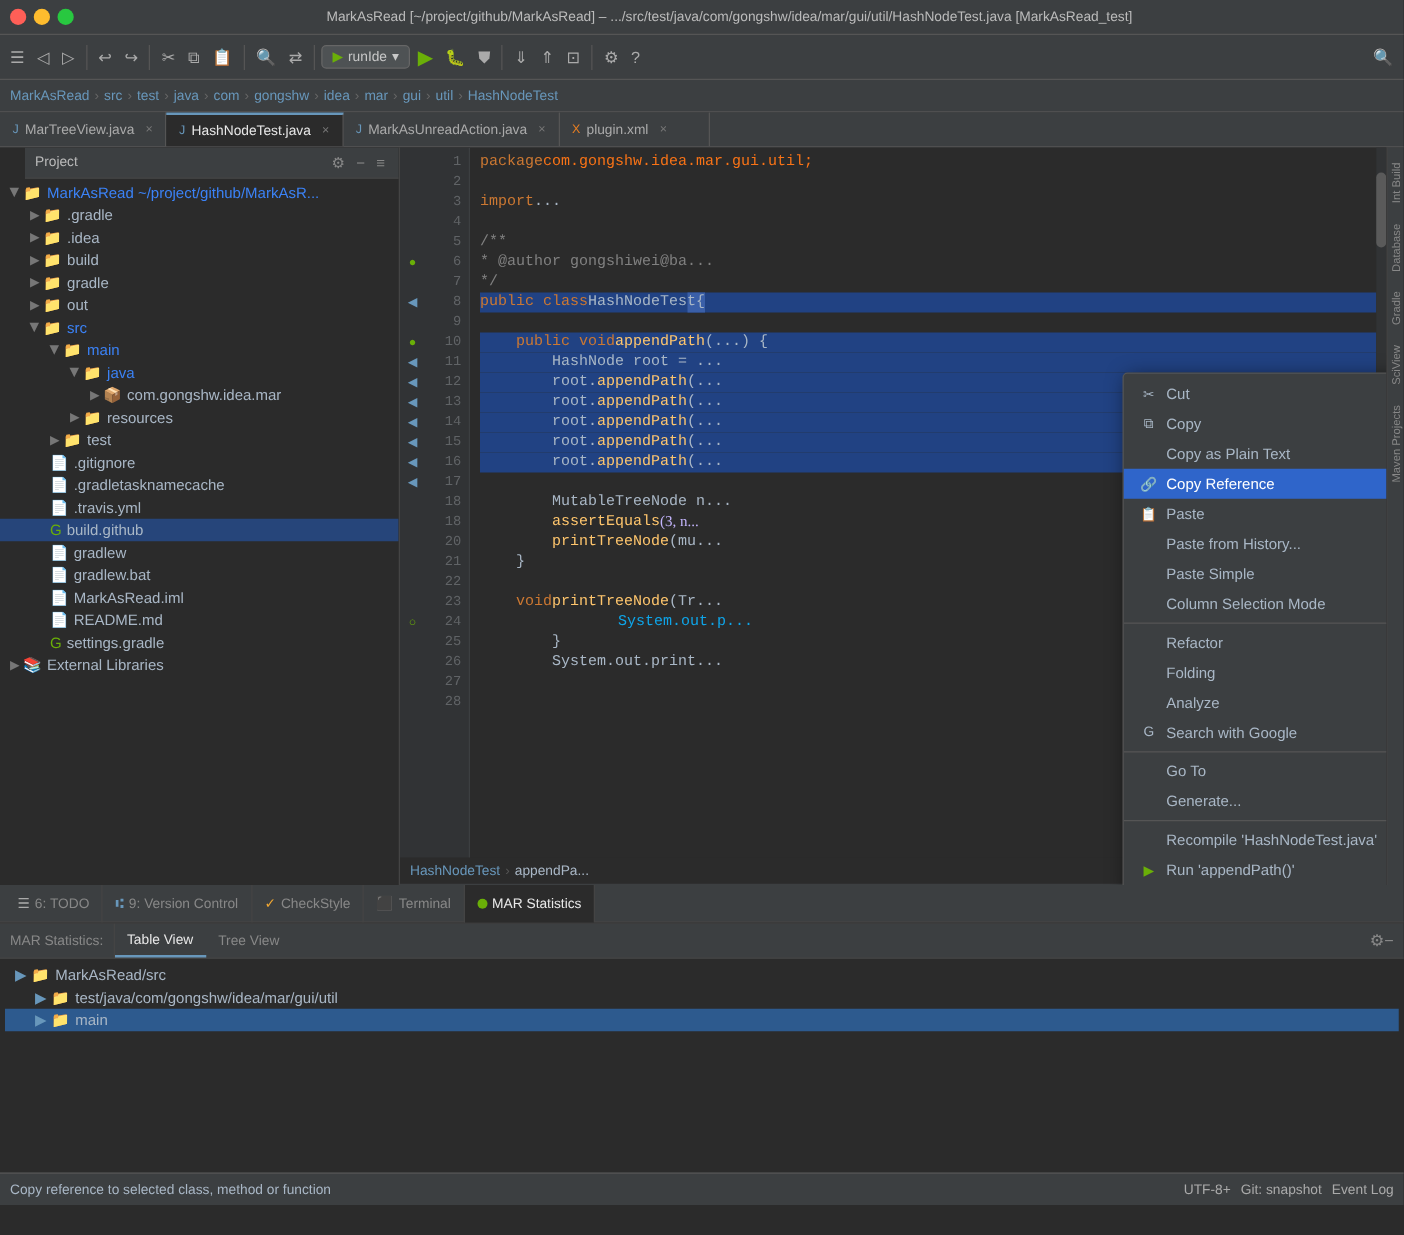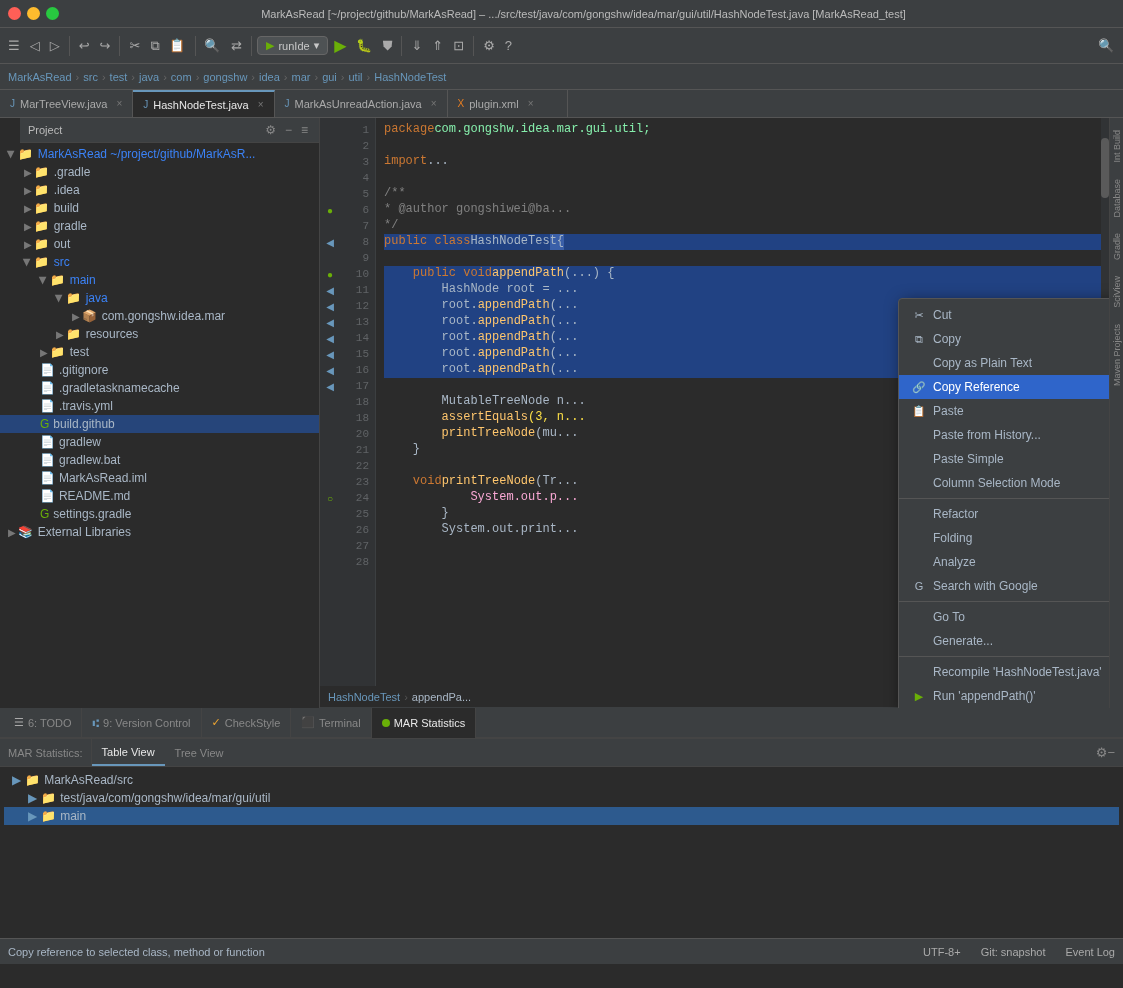--- a/index.html
+++ b/index.html
@@ -331,21 +331,21 @@
       align-items: center;
       gap: 4px;
       cursor: pointer;
     }
     .status-msg {
       flex: 1;
       color: #a9b7c6;
     }
     .status-right {
       display: flex;
-      gap: 20px;
+      gap: 8px;
     }
 
     
     .bottom-tool-tabs {
       background: #3c3f41;
       height: 30px;
       display: flex;
       align-items: center;
       border-bottom: 1px solid #444;
       padding: 0 4px;
@@ -702,21 +702,21 @@
       <div class="line-num">24</div>
       <div class="line-num">25</div>
       <div class="line-num">26</div>
       <div class="line-num">27</div>
       <div class="line-num">28</div>
     </div>
 
     <div class="code-content">
       <div class="code-line">
           <span class="kw">package</span> 
-          <span style="color:#86efac;">com.gongshw.idea.mar.gui.util;</span>
+          <span style="color:#f97316;">com.gongshw.idea.mar.gui.util;</span>
         </div>
       <div class="code-line">&nbsp;</div>
       <div class="code-line">
           <span class="kw">import</span> 
           <span style="color:#a9b7c6;">...</span>
         </div>
       <div class="code-line">&nbsp;</div>
       <div class="code-line">
           <span class="comment">/**</span>
         </div>
@@ -773,41 +773,41 @@
           <span style="color:#a9b7c6;">(...</span>
         </div>
       <div class="code-line">&nbsp;</div>
       <div class="code-line">
           <span style="color:#4d4d4d;">&nbsp;&nbsp;&nbsp;&nbsp;&nbsp;&nbsp;&nbsp;&nbsp;</span>
           <span style="color:#a9b7c6;">MutableTreeNode n...</span>
         </div>
       <div class="code-line">
           <span style="color:#4d4d4d;">&nbsp;&nbsp;&nbsp;&nbsp;&nbsp;&nbsp;&nbsp;&nbsp;</span>
           <span class="method-call">assertEquals</span>
-          <span style="color:#fde047;">(3, n...</span>
+          <span style="color:#c4b5fd;font-family:Liberation Serif, serif;">(3, n...</span>
         </div>
       <div class="code-line">
           <span style="color:#4d4d4d;">&nbsp;&nbsp;&nbsp;&nbsp;&nbsp;&nbsp;&nbsp;&nbsp;</span>
           <span class="method-call">printTreeNode</span>
           <span style="color:#a9b7c6;">(mu...</span>
         </div>
       <div class="code-line">
           <span style="color:#4d4d4d;">&nbsp;&nbsp;&nbsp;&nbsp;</span>
           <span style="color:#a9b7c6;">}</span>
         </div>
       <div class="code-line">&nbsp;</div>
       <div class="code-line">
           <span style="color:#4d4d4d;">&nbsp;&nbsp;&nbsp;&nbsp;</span>
           <span class="kw">void</span> 
           <span class="method-call">printTreeNode</span>
           <span style="color:#a9b7c6;">(Tr...</span>
         </div>
       <div class="code-line">
           <span style="color:#4d4d4d;">&nbsp;&nbsp;&nbsp;&nbsp;&nbsp;&nbsp;&nbsp;&nbsp;&nbsp;&nbsp;&nbsp;&nbsp;</span>
-          <span style="color:#f9a8d4;">System.out.p...</span>
+          <span style="color:#0ea5e9;margin-left:24px;">System.out.p...</span>
         </div>
       <div class="code-line">
           <span style="color:#4d4d4d;">&nbsp;&nbsp;&nbsp;&nbsp;&nbsp;&nbsp;&nbsp;&nbsp;</span>
           <span style="color:#a9b7c6;">}</span>
         </div>
       <div class="code-line">
           <span style="color:#4d4d4d;">&nbsp;&nbsp;&nbsp;&nbsp;&nbsp;&nbsp;&nbsp;&nbsp;</span>
           <span style="color:#a9b7c6;">System.out.print...</span>
         </div>
     </div>

